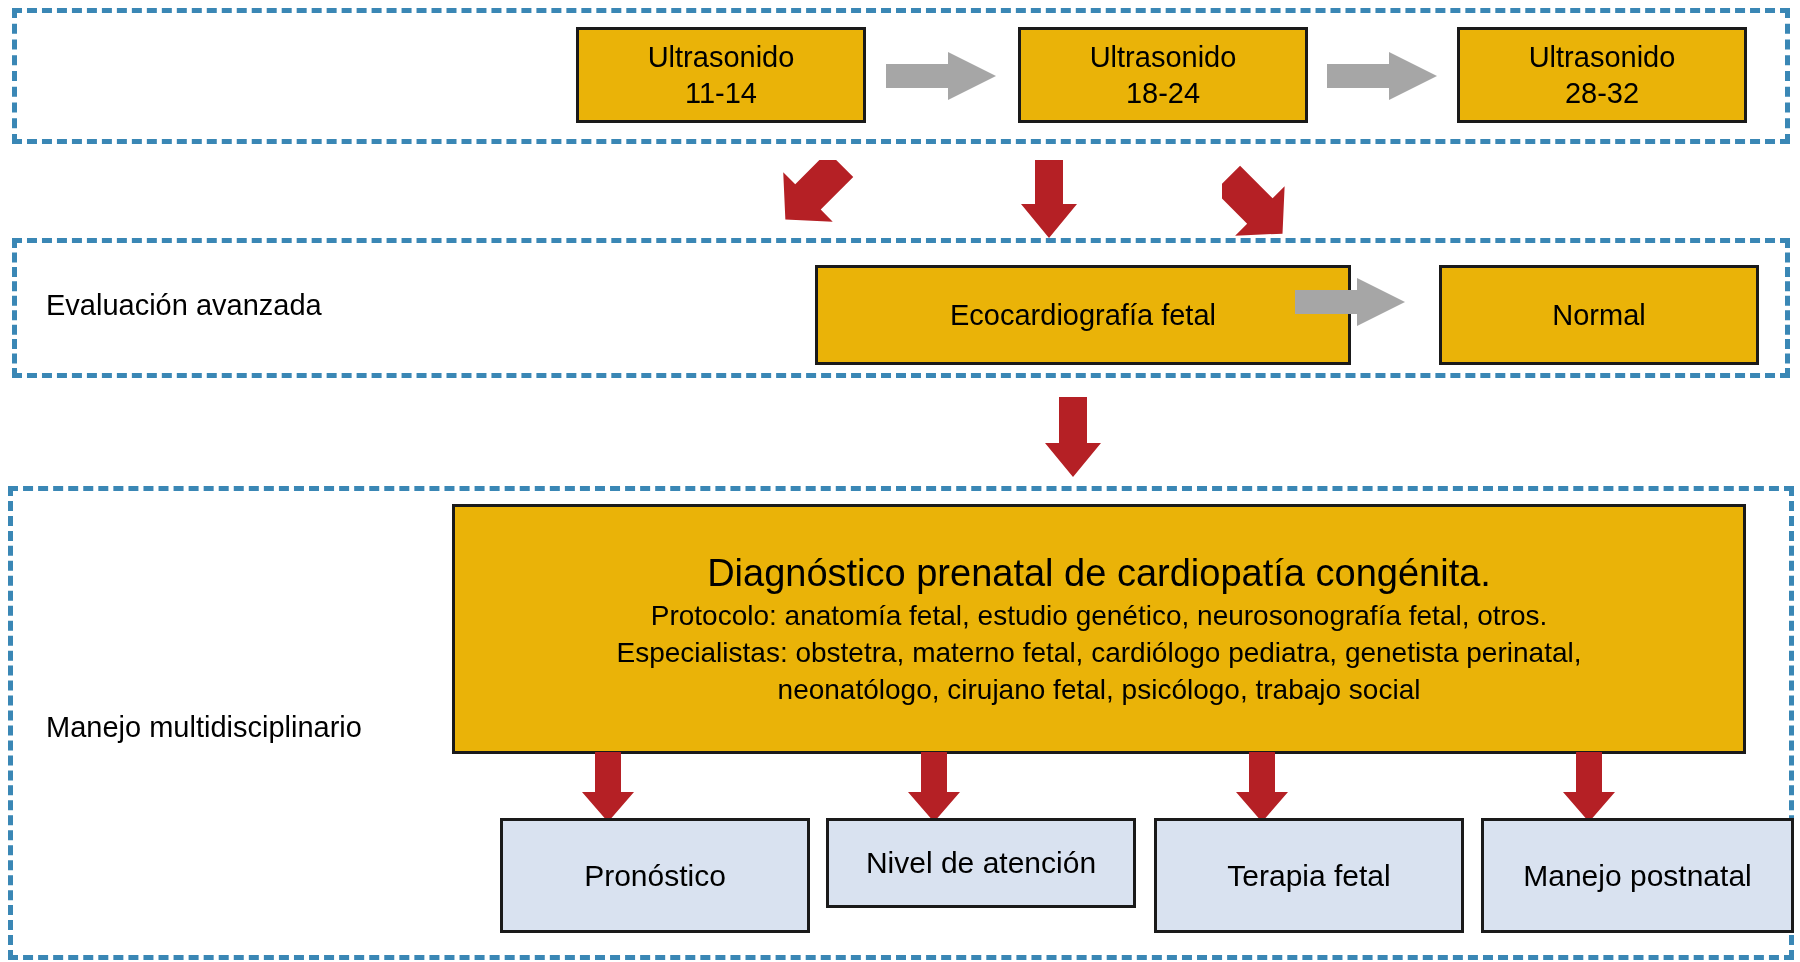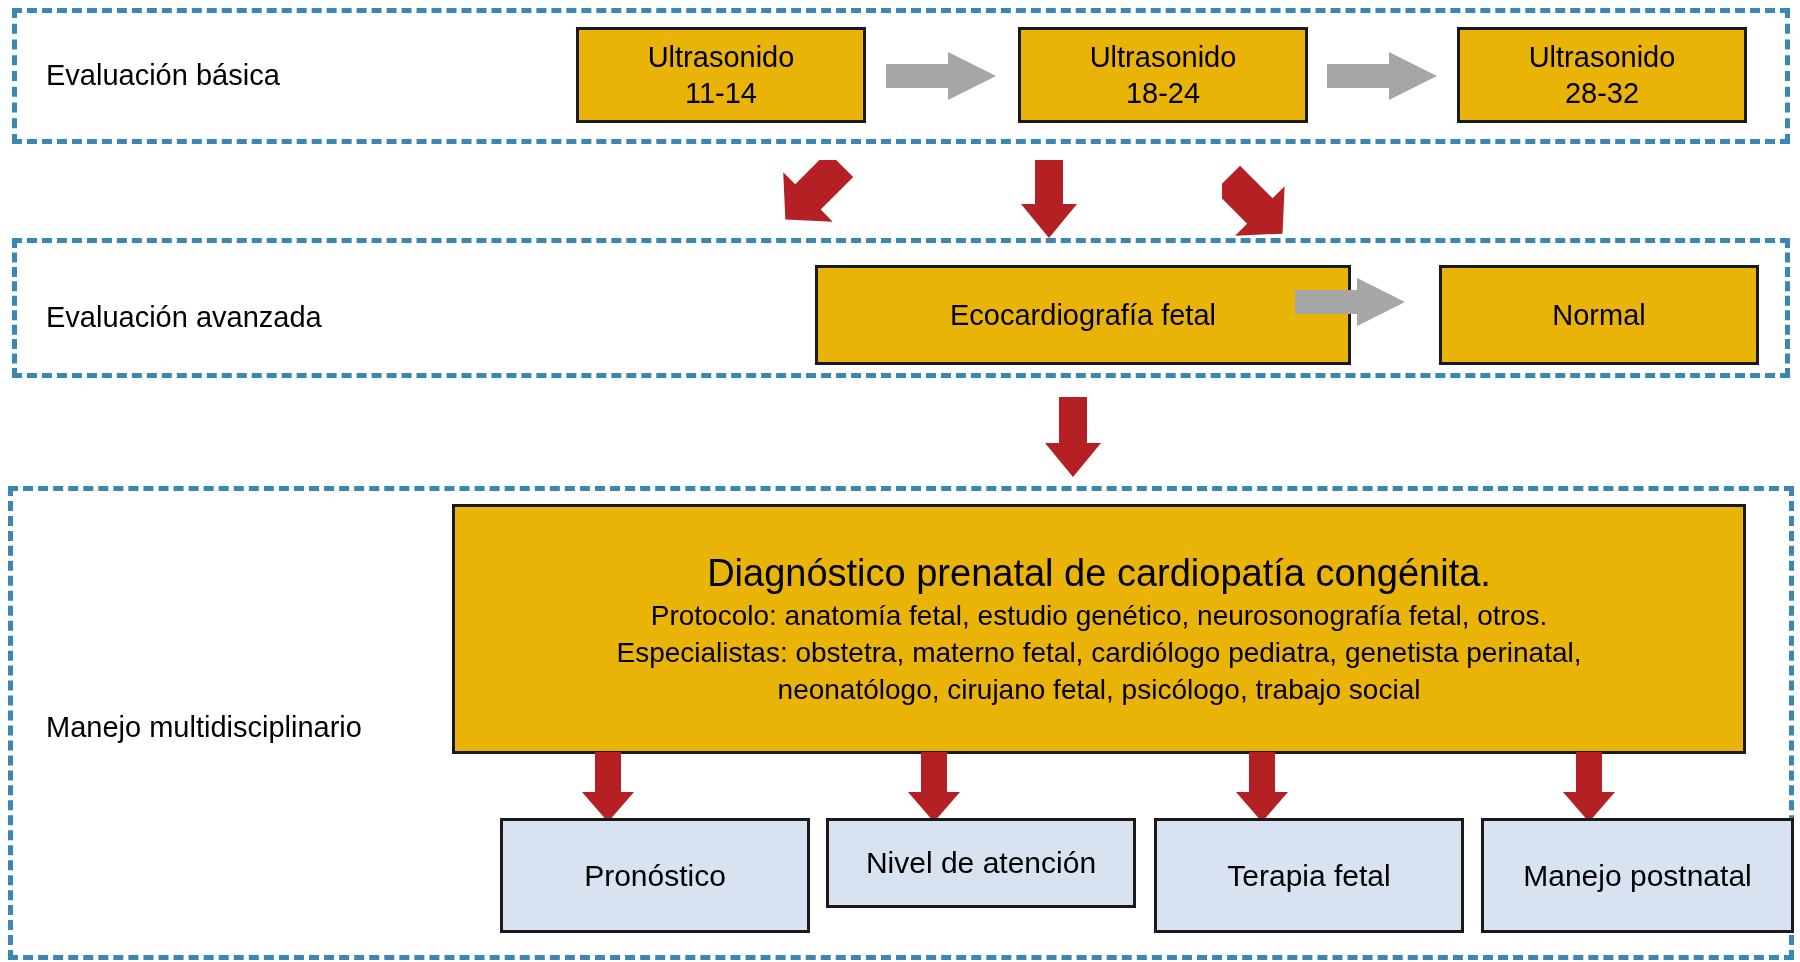--- a/index.html
+++ b/index.html
@@ -36,21 +36,21 @@
   
   .row-label {
     position: absolute;
     font-size: 29px;
     line-height: 34px;
     color: #000000;
     white-space: nowrap;
     font-family: "Liberation Sans", sans-serif;
   }
   #label-basica   { left: 46px; top: 58px; }
-  #label-avanzada { left: 46px; top: 300px; }
+  #label-avanzada { left: 46px; top: 288px; }
   #label-manejo   { left: 46px; top: 710px; }
 
   
   .pbox {
     position: absolute;
     box-sizing: border-box;
     background: #eab308;
     border: 3px solid #1a1a1a;
     display: flex;
     align-items: center;
@@ -138,21 +138,20 @@
   #arr-red-out-1 { left: 908px;  top: 752px; width: 52px; height: 70px; }
   #arr-red-out-2 { left: 1236px; top: 752px; width: 52px; height: 70px; }
   #arr-red-out-3 { left: 1563px; top: 752px; width: 52px; height: 70px; }
 </style>
 </head>
 <body>
 
 <div id="canvas">
 
   <div class="section" id="section-basica"></div>
-  <div class="row-label" id="label-basica">Evaluación básica</div>
 
   <div class="pbox" id="box-us1">
     <span class="lines">
       <span>Ultrasonido</span><br>
       <span>11-14</span>
     </span>
   </div>
 
   <div class="arrow" id="arr-gray-1">
     <svg width="110" height="48" viewBox="0 0 110 48">

